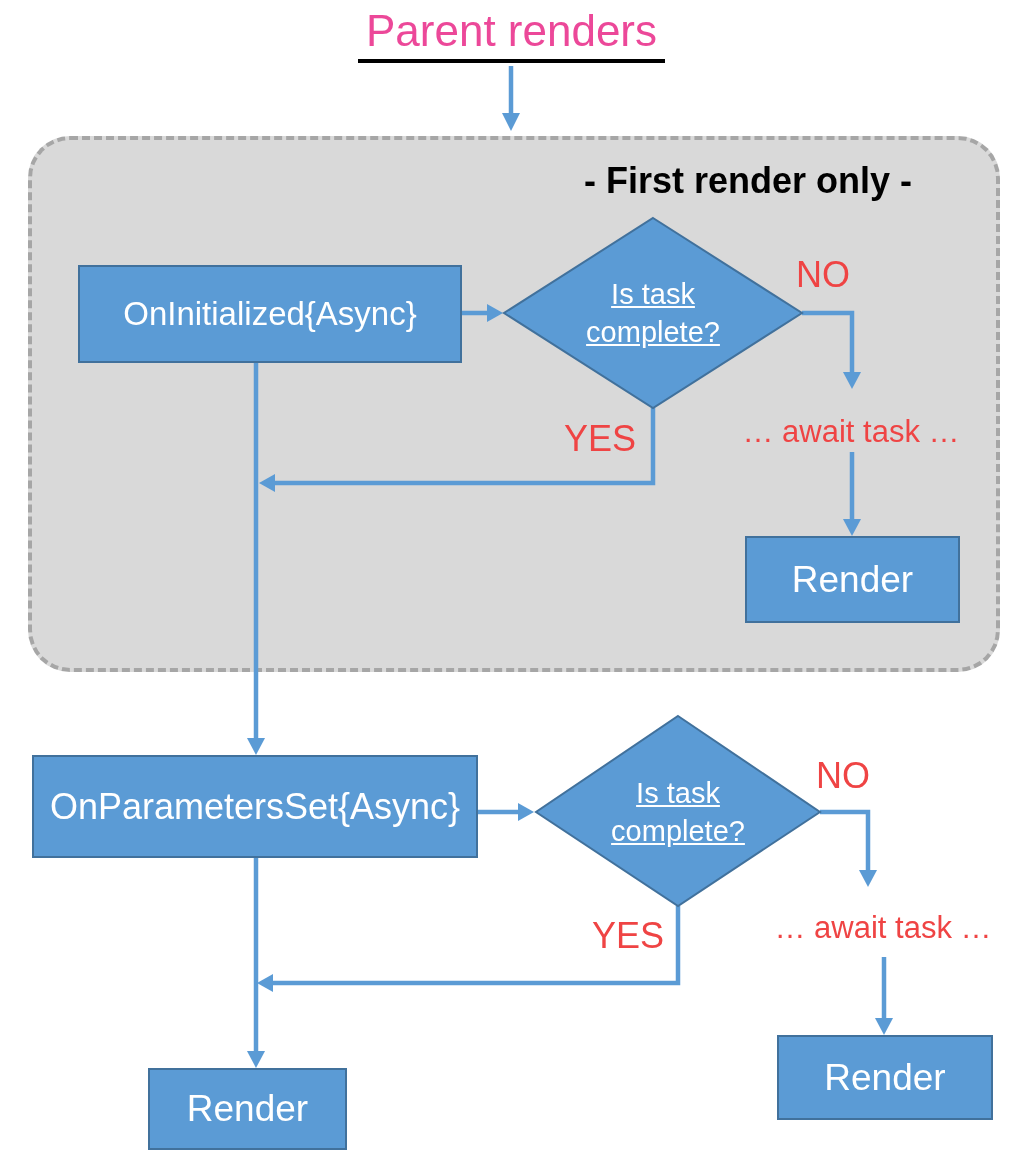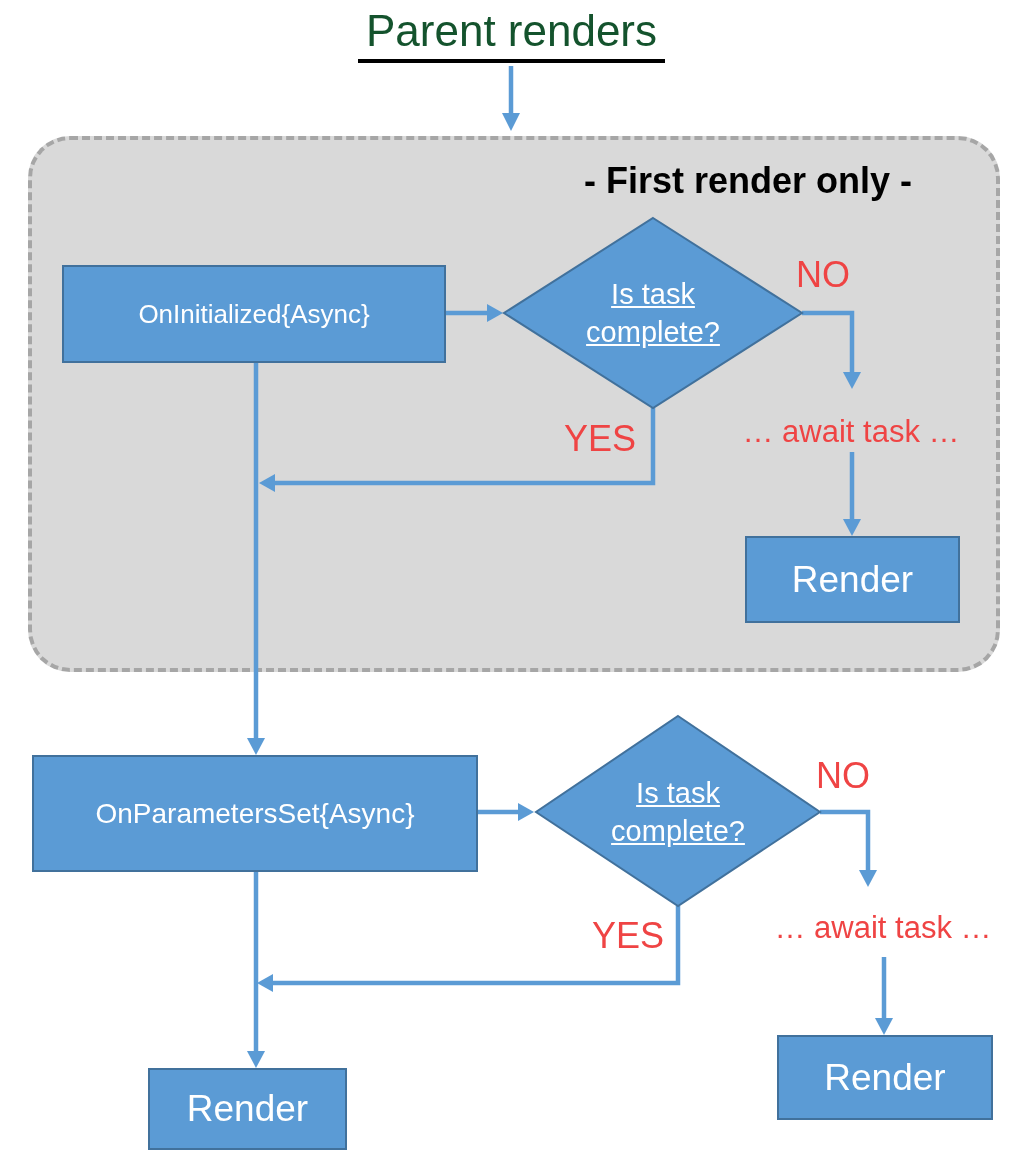--- a/index.html
+++ b/index.html
@@ -19,21 +19,21 @@
     position: absolute;
     left: 0;
     top: 6px;
     width: 1023px;
     text-align: center;
     z-index: 5;
   }
   .page-title {
     display: inline-block;
     font-size: 44px;
-    color: #14532d;
+    color: #ec4899;
     border-bottom: 4px solid #000000;
     padding: 0 8px 3px 8px;
     letter-spacing: 0px;
   }
   .group-box {
     position: absolute;
     left: 28px;
     top: 136px;
     width: 964px;
     height: 528px;
@@ -65,22 +65,22 @@
     background: #5B9BD5;
     border: 2px solid #41719C;
     color: #FFFFFF;
     display: flex;
     align-items: center;
     justify-content: center;
     text-align: center;
     box-sizing: border-box;
     z-index: 3;
   }
-  .node-oninitialized  { left: 62px;  top: 265px;  width: 384px; height: 98px;  font-size: 26px; }
-  .node-onparametersset{ left: 32px;  top: 755px;  width: 446px; height: 117px; font-size: 28px; }
+  .node-oninitialized  { left: 78px;  top: 265px;  width: 384px; height: 98px;  font-size: 33px; }
+  .node-onparametersset{ left: 32px;  top: 755px;  width: 446px; height: 103px; font-size: 36px; }
   .node-render-1       { left: 745px; top: 536px;  width: 215px; height: 87px;  font-size: 37px; }
   .node-render-2       { left: 777px; top: 1035px; width: 216px; height: 85px;  font-size: 37px; }
   .node-render-3       { left: 148px; top: 1068px; width: 199px; height: 82px;  font-size: 37px; }
   .diamond-label {
     position: absolute;
     color: #FFFFFF;
     font-size: 29px;
     line-height: 1.32;
     text-align: center;
     z-index: 4;

